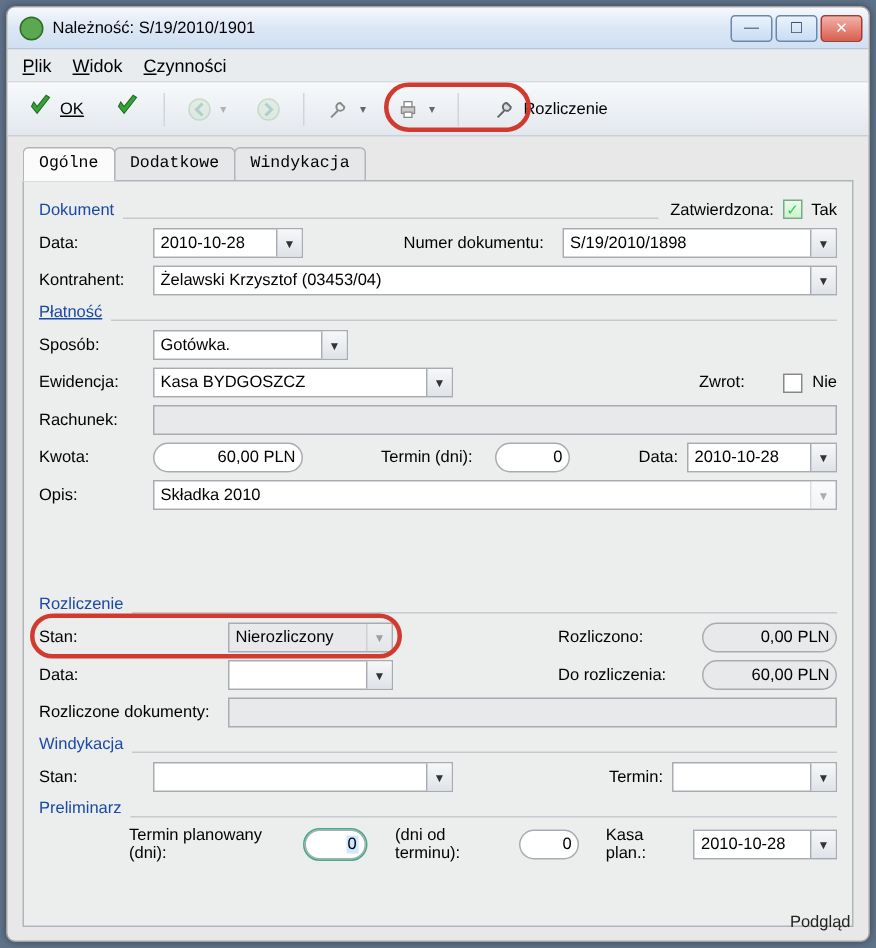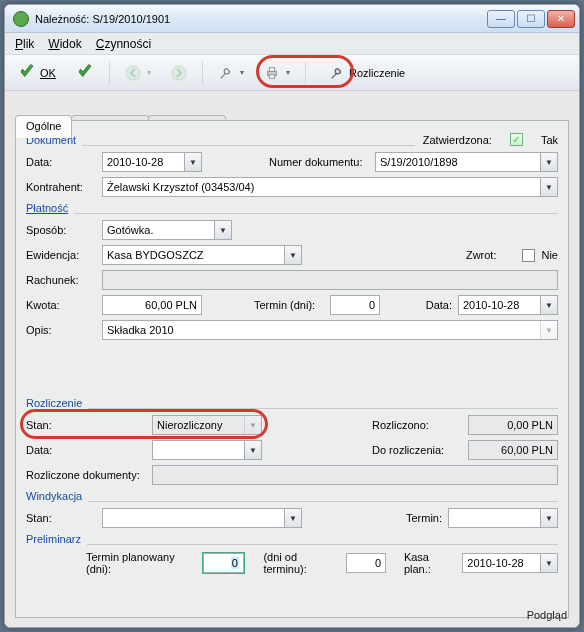--- a/index.html
+++ b/index.html
@@ -18,36 +18,36 @@
   .toolbar { height: 36px; background: linear-gradient(to bottom,#f7f9fb,#e3e8ee); border-bottom:1px solid #c9d0d8; display:flex; align-items:center; padding: 0 6px; gap:6px; position:relative; }
   .tb-item { display:flex; align-items:center; gap:4px; padding:3px 6px; border:1px solid transparent; border-radius:3px; cursor:default; }
   .tb-sep { width:1px; height:22px; background:#cfd6de; margin:0 2px; }
   .check-green svg { width:18px; height:18px; }
   .small-ico { width:16px; height:16px; display:flex; align-items:center; justify-content:center; }
   .dd-arrow { font-size:8px; color:#666; margin-left:2px; }
   .highlight-oval { position:absolute; border:3px solid #d13b2f; border-radius:18px; pointer-events:none; }
 
   .client { position:absolute; left:10px; right:10px; top:92px; bottom:10px; }
   .tabs { display:flex; }
-  .tab { padding:4px 10px 5px 10px; background:#e6e7e9; border:1px solid #b0b5bc; border-bottom:none; margin-right:-1px; border-radius:4px 4px 0 0; position:relative; top:18px; }
+  .tab { padding:4px 10px 5px 10px; background:#e6e7e9; border:1px solid #b0b5bc; border-bottom:none; margin-right:-1px; border-radius:4px 4px 0 0; position:relative; top:1px;font-family:Liberation Mono, monospace; }
   .tab.active { background:#fbfbfb; z-index:2; border-bottom:1px solid #fbfbfb; }
   .panel { border:1px solid #b0b5bc; background:#eceded; padding:8px 10px 6px 10px; height: calc(100% - 22px); position:relative; }
 
   .section-title { color:#1a4aa3; margin:4px 0 6px 0; display:flex; align-items:flex-end; }
   .section-title .line { flex:1; height:1px; background:#c6c9cd; margin-left:6px; }
-  .section-title .extra { display:flex; align-items:center; gap:18px; margin-left:8px; color:#000; }
+  .section-title .extra { display:flex; align-items:center; gap:6px; margin-left:8px; color:#000; }
 
   .row { display:flex; align-items:center; margin-bottom:5px; gap:6px; }
   .lbl { color:#000; }
   .lbl.w70 { width:70px; }
 
   .input, .combo, .numbox { height:20px; border:1px solid #a8acb2; background:#fff; padding:0 4px; display:flex; align-items:center; font-size:11px; }
   .combo { position:relative; padding-right:2px; }
   .combo .cb-btn { position:absolute; right:0; top:0; width:17px; height:100%; background:linear-gradient(#f6f7f9,#dfe3e8); border-left:1px solid #a8acb2; display:flex; align-items:center; justify-content:center; font-size:8px; color:#333; }
-  .numbox { text-align:center; justify-content:flex-end; }
+  .numbox { text-align:center; justify-content:flex-end;border-radius:10px; }
   .readonly { background:#e8e9eb; }
 
   .checkbox { width:13px; height:13px; border:1px solid #7a8; background:linear-gradient(#eafce7,#d1f2cc); display:flex; align-items:center; justify-content:center; font-size:10px; color:#2c6; }
   .checkbox.plain { border-color:#888; background:#fff; color:transparent; }
 
   .footer { position:absolute; right:12px; bottom:6px; color:#222; }
 </style>
 </head>
 <body>
 

